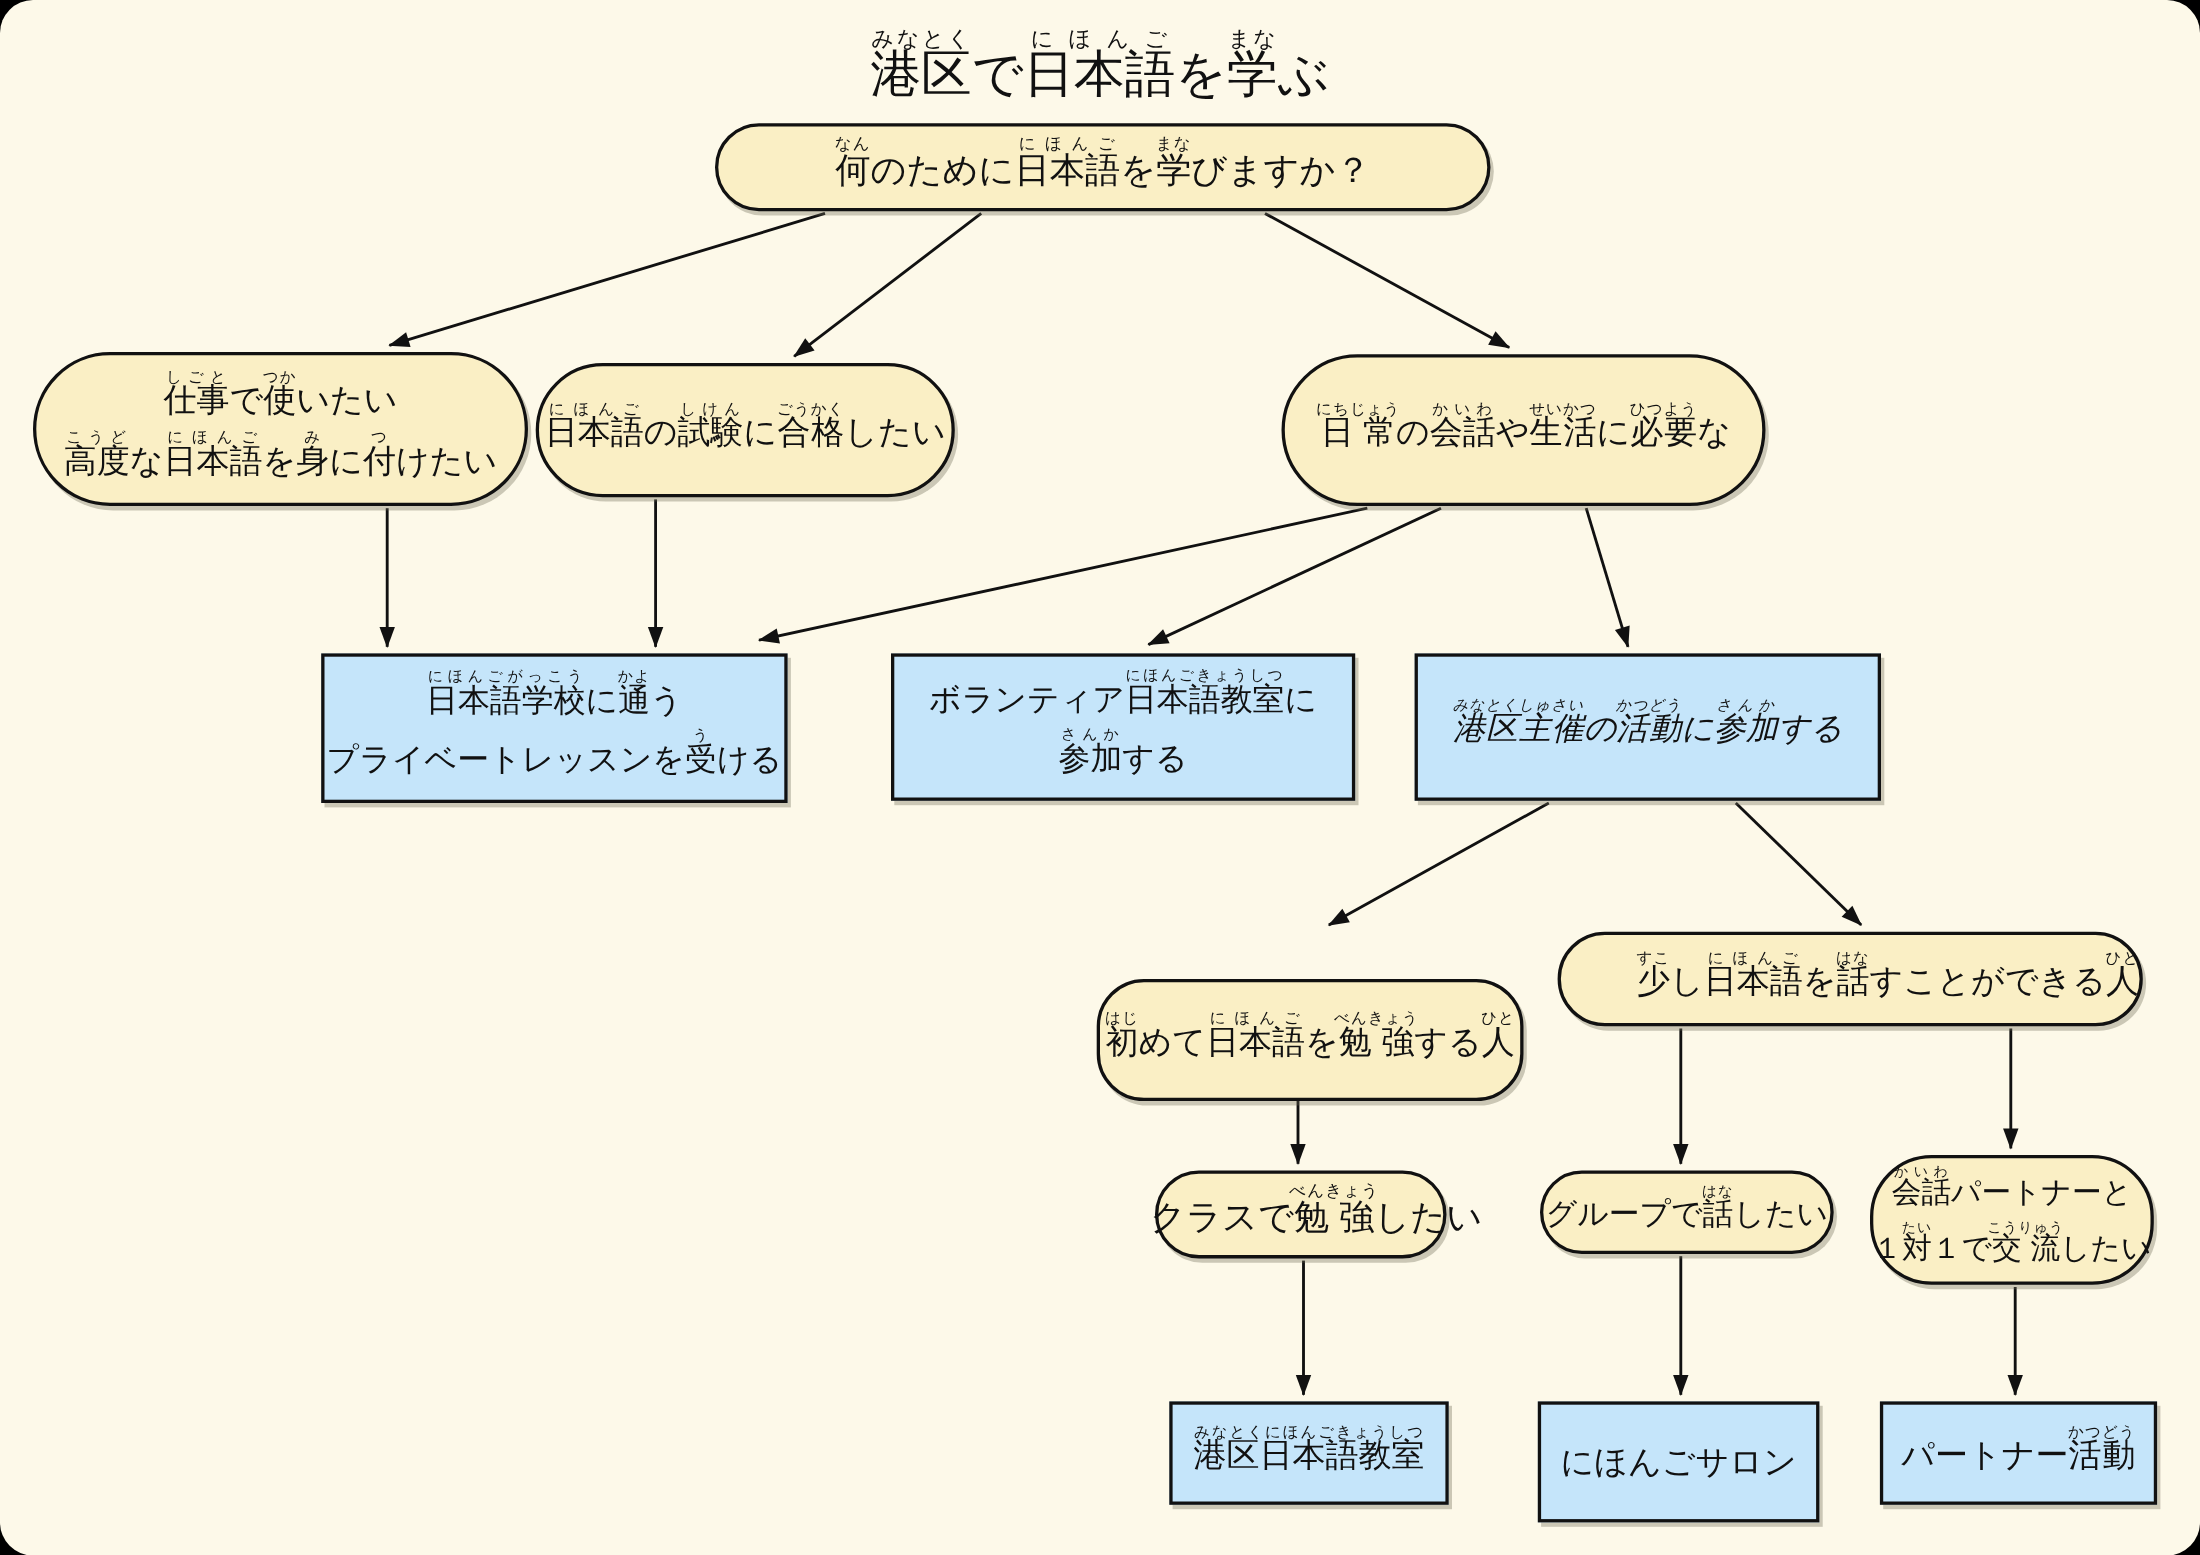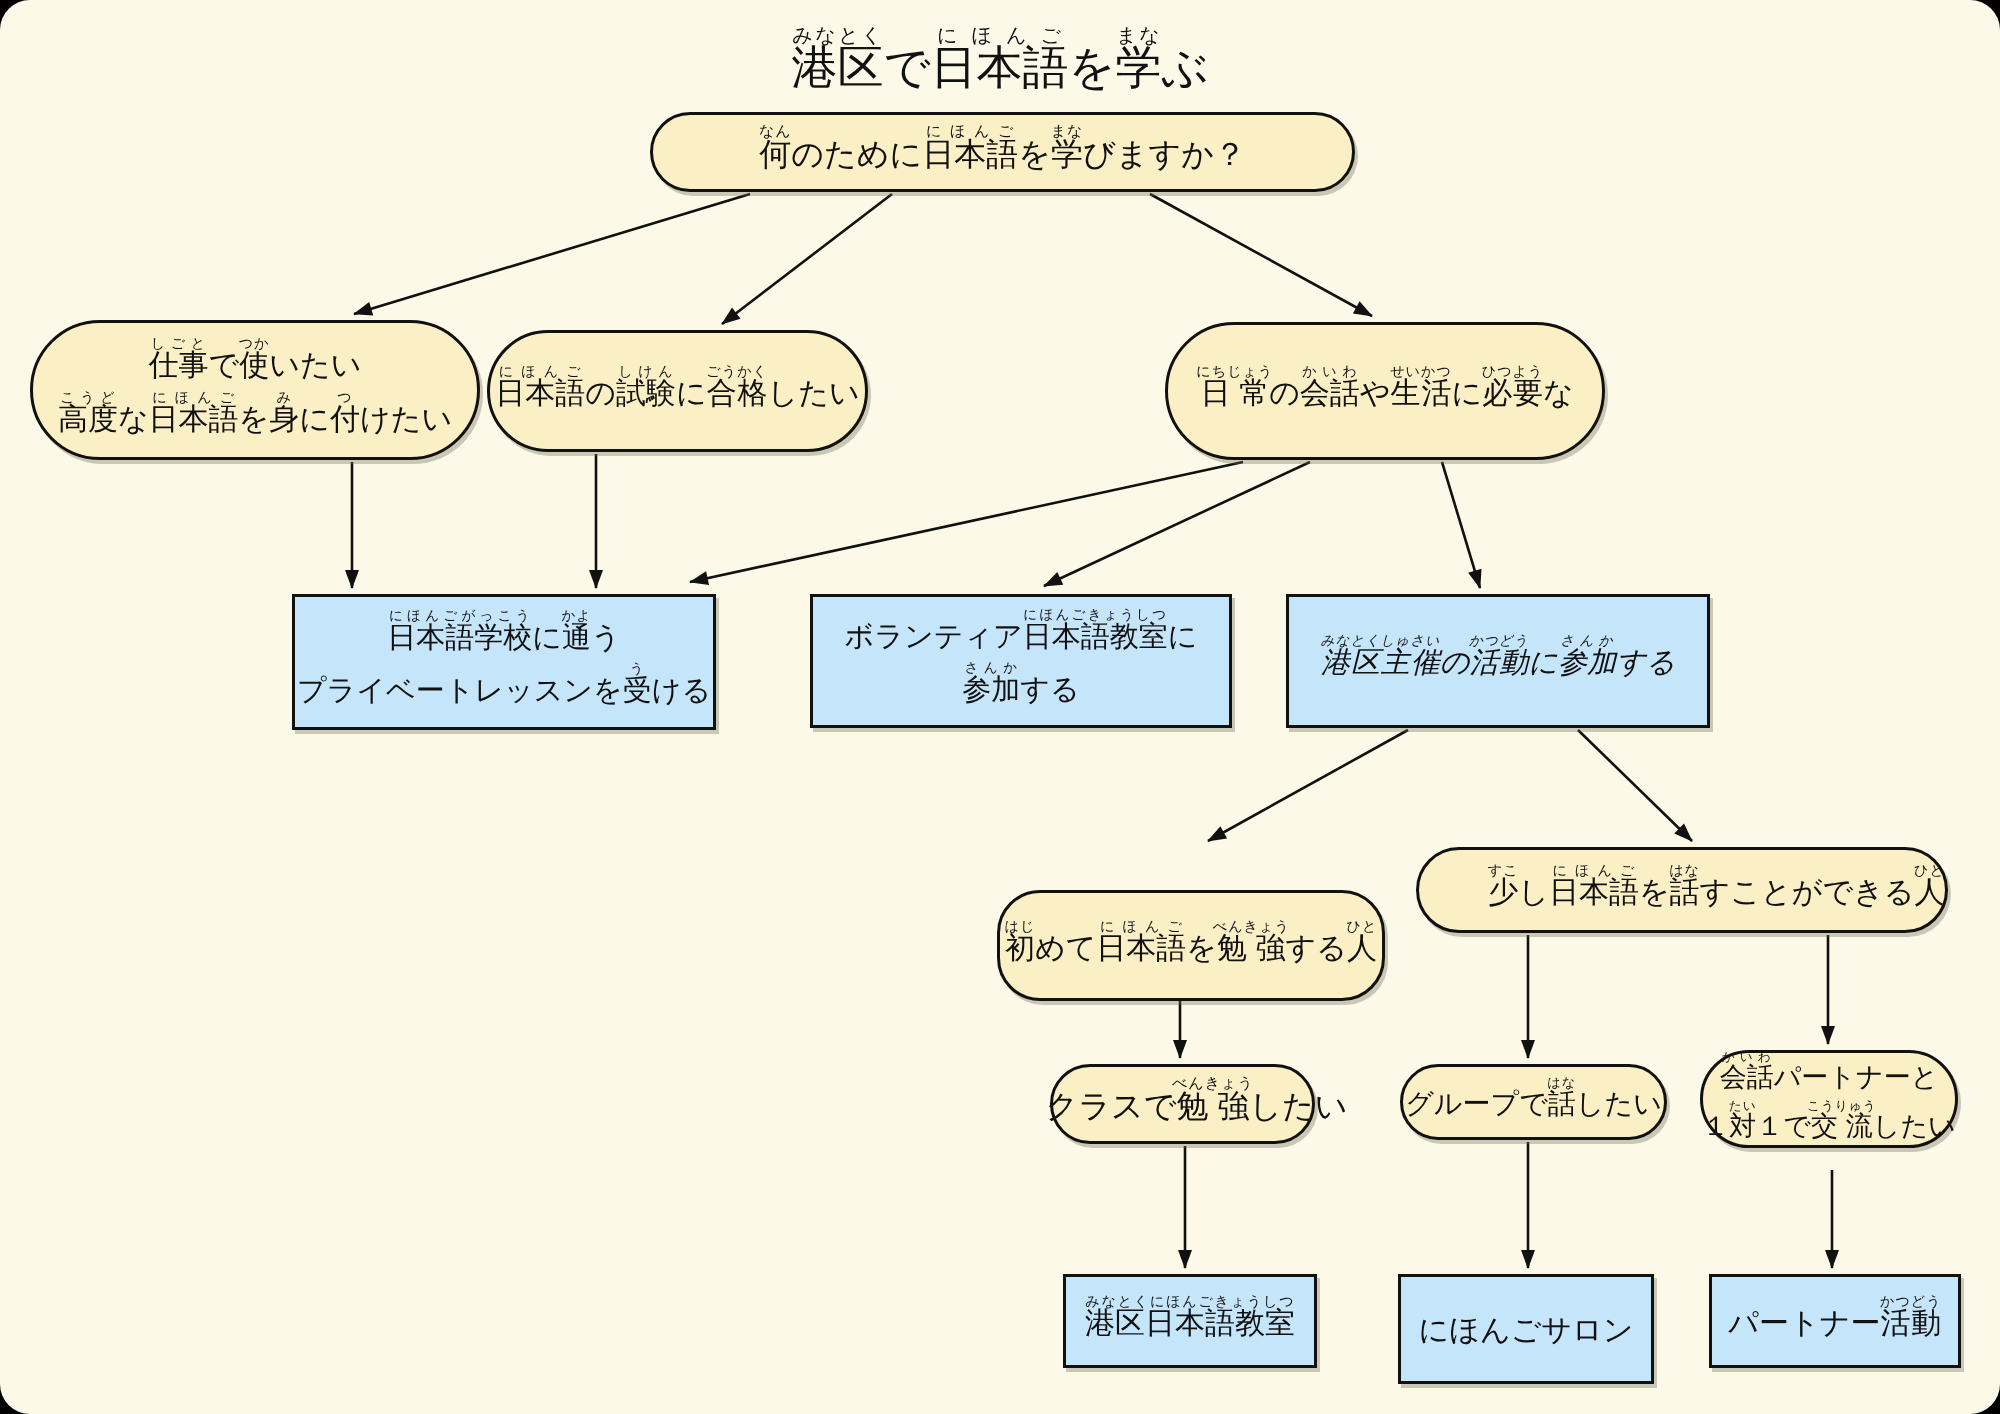--- a/index.html
+++ b/index.html
@@ -49,21 +49,21 @@
   #n-opt-volunteer { left:810px;  top:594px; width:422px; height:134px; }
   #n-opt-volunteer .ln { font-size:29px; }
   #n-opt-minato    { left:1286px; top:594px; width:424px; height:134px;font-style:italic; }
   #n-opt-minato .ln { font-size:29px; }
   #n-level-first { left:997px;  top:847px;  width:388px; height:111px; border-radius:43px;margin-top:43px; }
   #n-level-some  { left:1416px; top:847px;  width:532px; height:86px; border-radius:43px;align-items:flex-end; }
   #n-style-class   { left:1050px; top:1064px; width:265px; height:80px; border-radius:40px; }
   #n-style-class .ln { font-size:32px;margin-left:28px; }
   #n-style-group   { left:1400px; top:1064px; width:267px; height:76px; border-radius:38px; }
   #n-style-group .ln { font-size:28px; }
-  #n-style-partner { left:1700px; top:1050px; width:258px; height:98px; border-radius:56px; }
+  #n-style-partner { left:1700px; top:1050px; width:258px; height:118px; border-radius:56px;font-family:Liberation Mono, monospace; }
   #n-style-partner .ln { font-size:27px; line-height:1.6; }
   #n-prog-classroom { left:1063px; top:1274px; width:254px; height:94px; }
   #n-prog-salon     { left:1398px; top:1274px; width:256px; height:110px; }
   #n-prog-partner   { left:1709px; top:1274px; width:252px; height:94px; }
 </style>
 </head>
 <body style="background: rgb(0, 0, 0);">
 
 <div class="page" style="--bg: #FDF9E9; --yellow: #FAEFC5; --blue: #C5E5FA; --ink: #111111; --shadow: rgba(110,105,85,0.35);">
 

